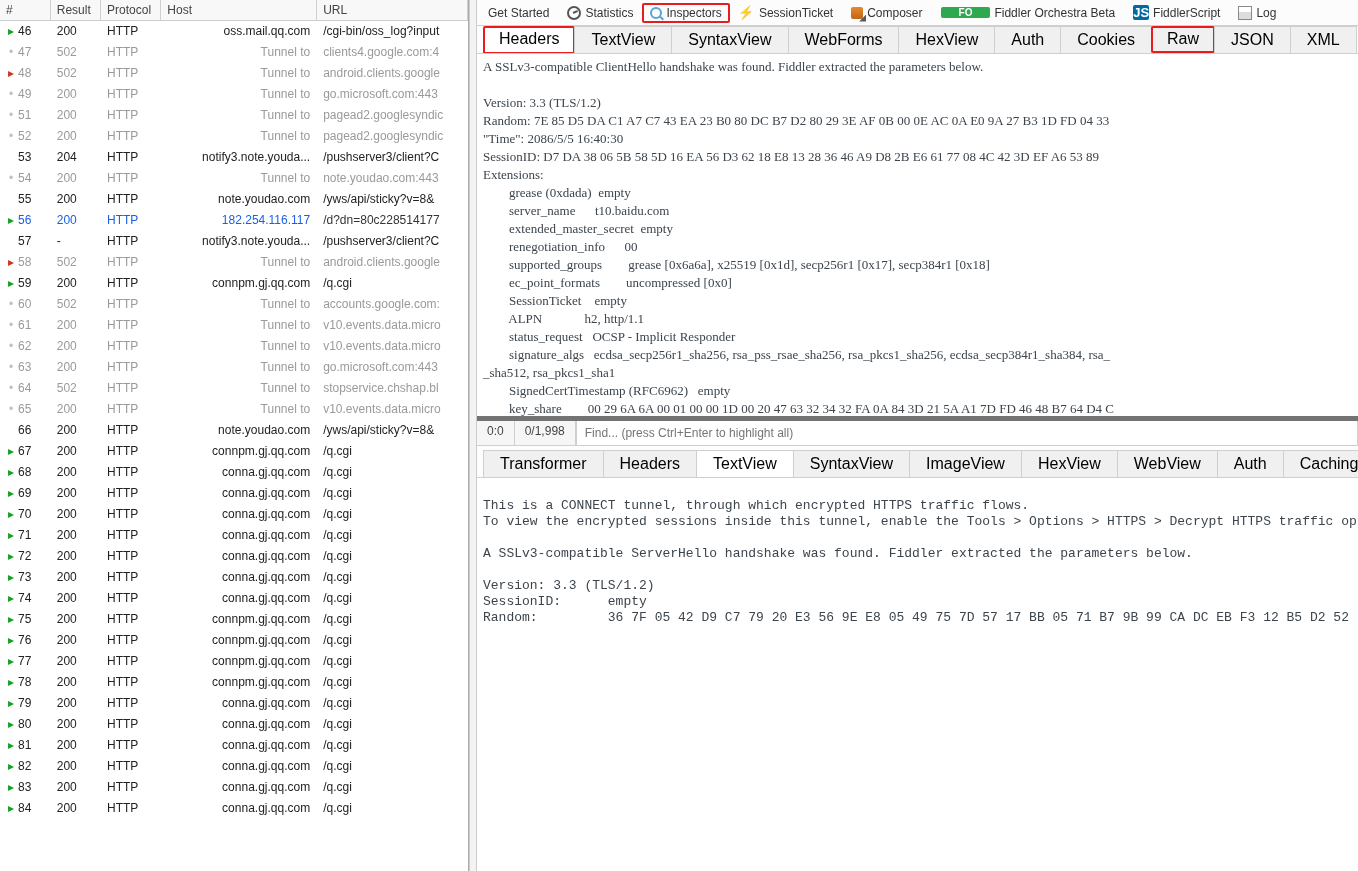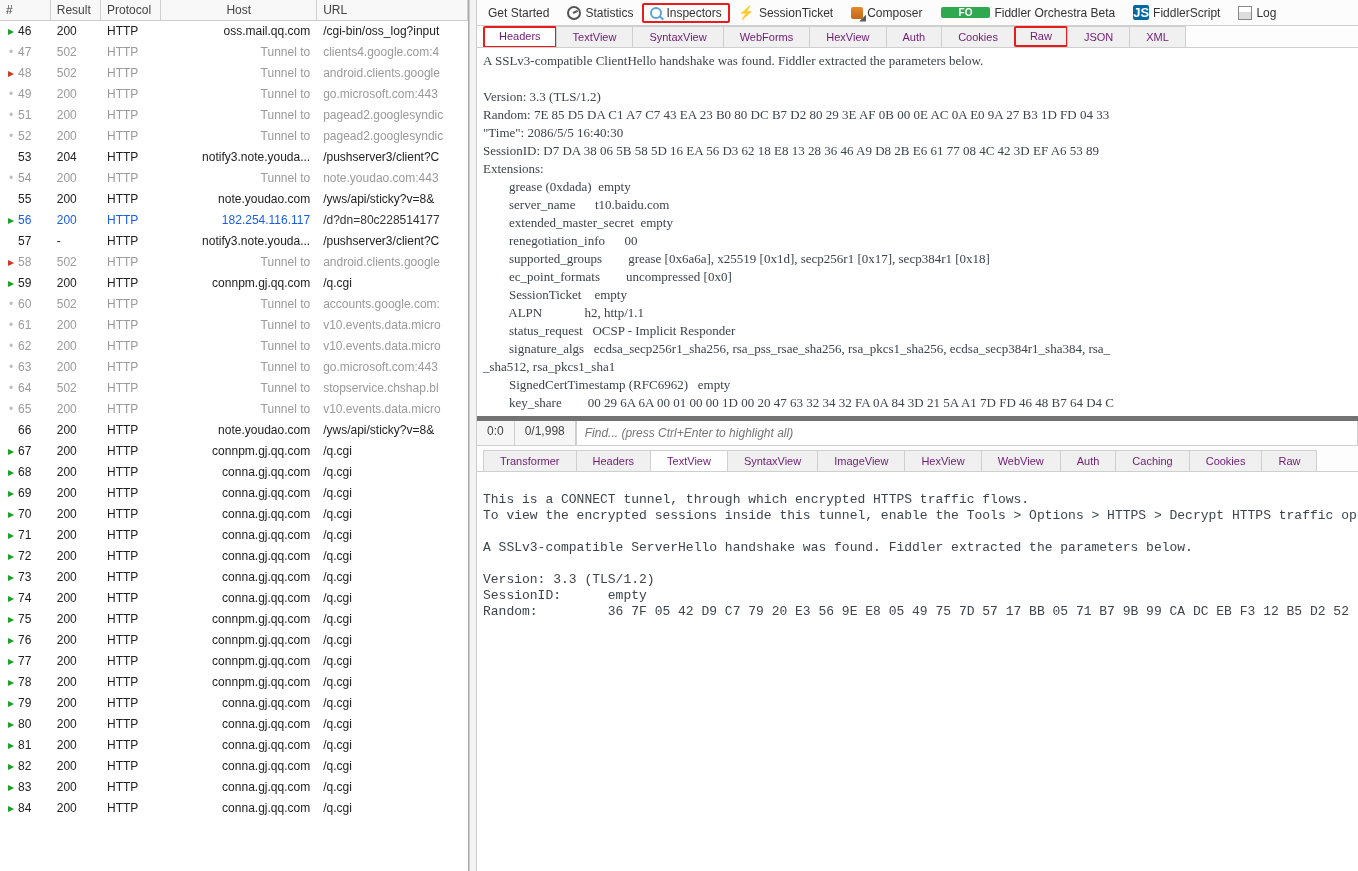--- a/index.html
+++ b/index.html
@@ -4,21 +4,21 @@
 <style>
   html,body{margin:0;padding:0;font-family:"Segoe UI",Tahoma,Arial,sans-serif;font-size:12px;color:#222;background:#fff;height:100%;overflow:hidden}
   .app{display:flex;height:871px;width:1358px;position:relative}
   .left-pane{width:468px;border-right:1px solid #aaa;display:flex;flex-direction:column;overflow:hidden}
   .divider{width:6px;background:#f3f3f3;border-right:1px solid #ccc;border-left:1px solid #ccc;cursor:col-resize}
   .right-pane{flex:1;display:flex;flex-direction:column;overflow:hidden}
 
   
   .tbl{font-size:12px;border-collapse:collapse;table-layout:fixed}
   thead th{background:#f8f8f8;border-right:1px solid #d0d0d0;border-bottom:1px solid #ccc;font-weight:400;padding:3px 6px;text-align:left;color:#444;white-space:nowrap;overflow:hidden;position:sticky;top:0}
-  thead th.right{text-align:center}
+  thead th.right{text-align:left}
   tbody td{padding:2px 6px;white-space:nowrap;overflow:hidden;text-overflow:ellipsis;border-right:1px solid transparent}
   tbody tr{height:21px}
   td.num{text-align:left}
   td.right{text-align:right}
   tbody tr.dim td{color:#9a9a9a}
   tbody tr.dim td.url{color:#9a9a9a}
   tbody tr.blue td{color:#1a5fe6}
   .bullet{display:inline-block;width:10px;text-align:center;margin-right:2px}
   .b-green{color:#12a21e}
   .b-red{color:#d2341f}
@@ -28,29 +28,29 @@
   tbody tr td.url{color:#333}
   tbody tr:not(.dim):not(.blue) td.url{color:#222}
   
   
   .toolbar{display:flex;align-items:center;padding:1px 2px;border-bottom:1px solid #cfcfcf;background:#fcfcfc;gap:0;overflow:hidden;white-space:nowrap}
   .tb-btn{display:inline-flex;align-items:center;gap:4px;padding:3px 8px;border:1px solid transparent;border-radius:2px;color:#333;cursor:pointer}
   .tb-icon{width:14px;height:14px;display:inline-block}
   .red-box{border:2px solid #e81c1c;border-radius:2px;padding:1px 6px}
   
   .sub-tabs{display:flex;border-bottom:1px solid #cfcfcf;background:#fdfdfd;padding-left:2px;overflow:hidden}
-  .sub-tab{padding:4px 16px;border:1px solid #cfcfcf;border-bottom:none;margin-right:-1px;background:#f0f0f0;font-size:11px;color:#701a75;cursor:pointer;position:relative}
+  .sub-tab{padding:4px 16px;border:1px solid #cfcfcf;border-bottom:none;margin-right:-1px;background:#f0f0f0;font-size:16px;color:#000000;cursor:pointer;position:relative}
   .sub-tab:first-child{margin-left:4px}
   .sub-tab.active{background:#fff;border-bottom:1px solid #fff;margin-bottom:-1px}
 
   .req-body{flex:1;overflow:auto;font-family:Liberation Serif, serif;font-size:13px;line-height:18px;color:#3c444c;padding:4px 6px;white-space:pre}
 
   .status-bar{display:flex;align-items:stretch;border-top:5px solid #737373;border-bottom:1px solid #cfcfcf;background:#f6f6f6;font-size:12px;height:24px}
   .status-cell{padding:3px 10px;border-right:1px solid #cfcfcf;color:#444}
-  .find-input{flex:1;border:1px solid #cfcfcf;border-top:none;border-bottom:none;padding:2px 8px;font-size:12px;font-style:italic;color:#8a8a8a;background:#fff}
+  .find-input{flex:1;border:1px solid #cfcfcf;border-top:none;border-bottom:none;padding:2px 8px;font-size:12px;color:#8a8a8a;background:#fff}
   .resp-tabs{display:flex;border-bottom:1px solid #cfcfcf;background:#fdfdfd;padding-top:4px}
   .resp-body{flex:1;overflow:auto;font-family:SimSun,"Courier New",monospace;font-size:13px;line-height:16px;color:#3c444c;padding:20px 6px;white-space:pre}
 
   
   col.c-id{width:50px}
   col.c-res{width:50px}
   col.c-proto{width:60px}
   col.c-host{width:155px}
   col.c-url{width:150px}
 

